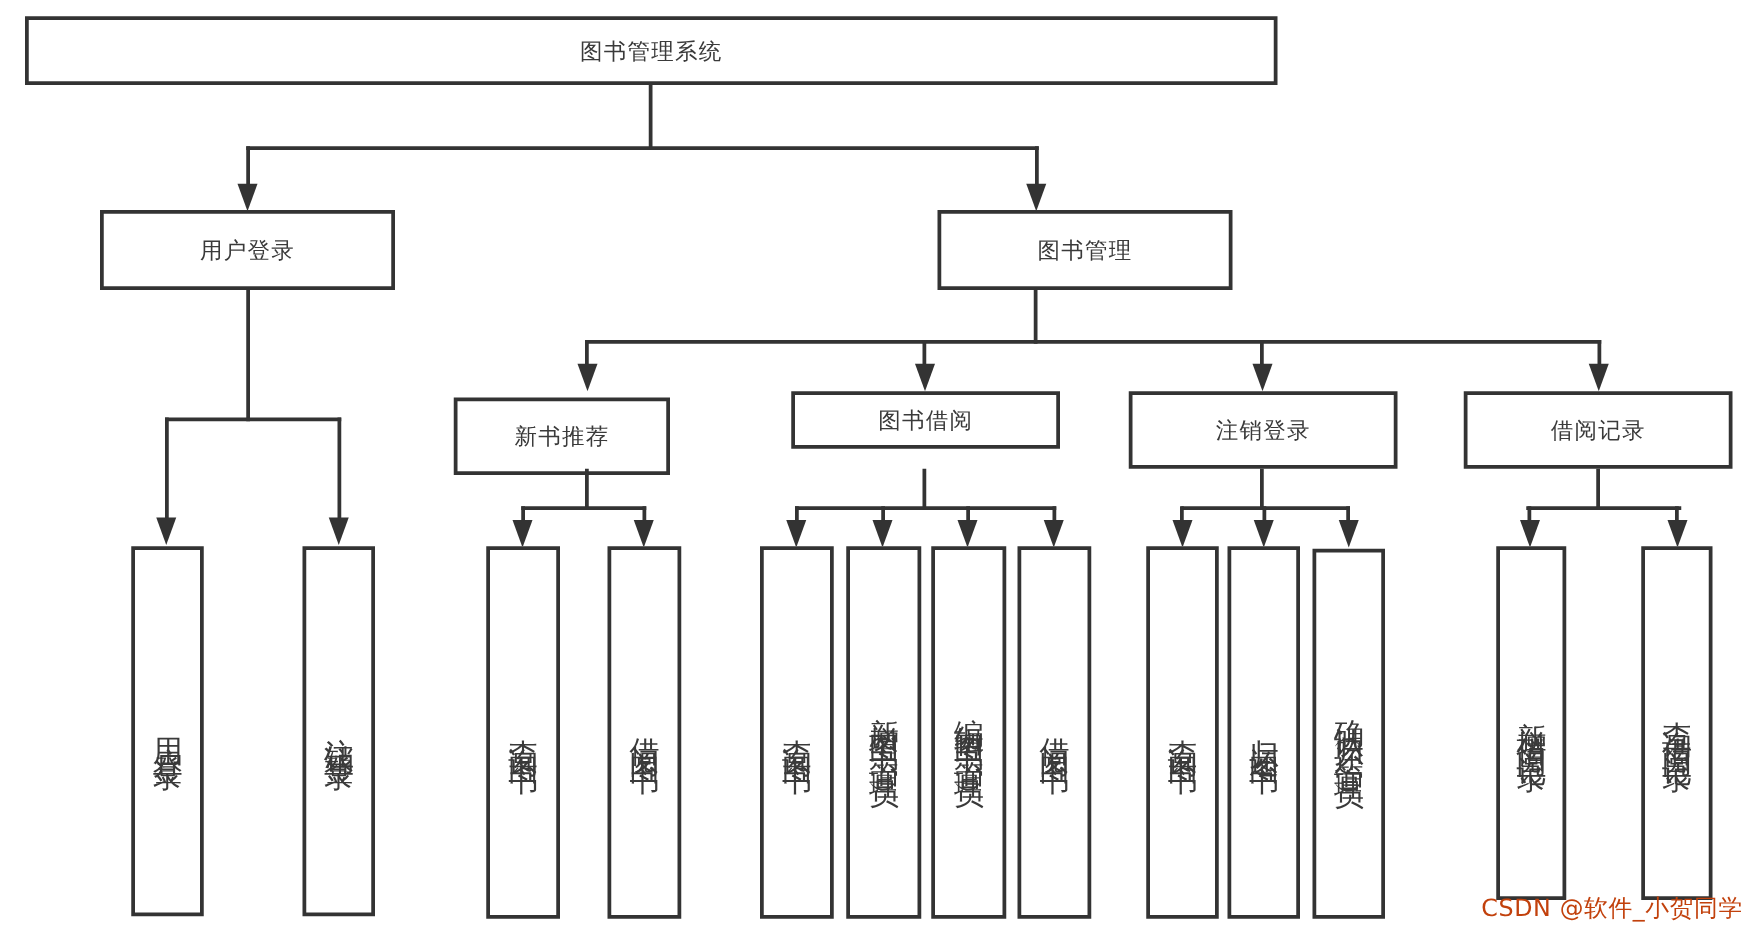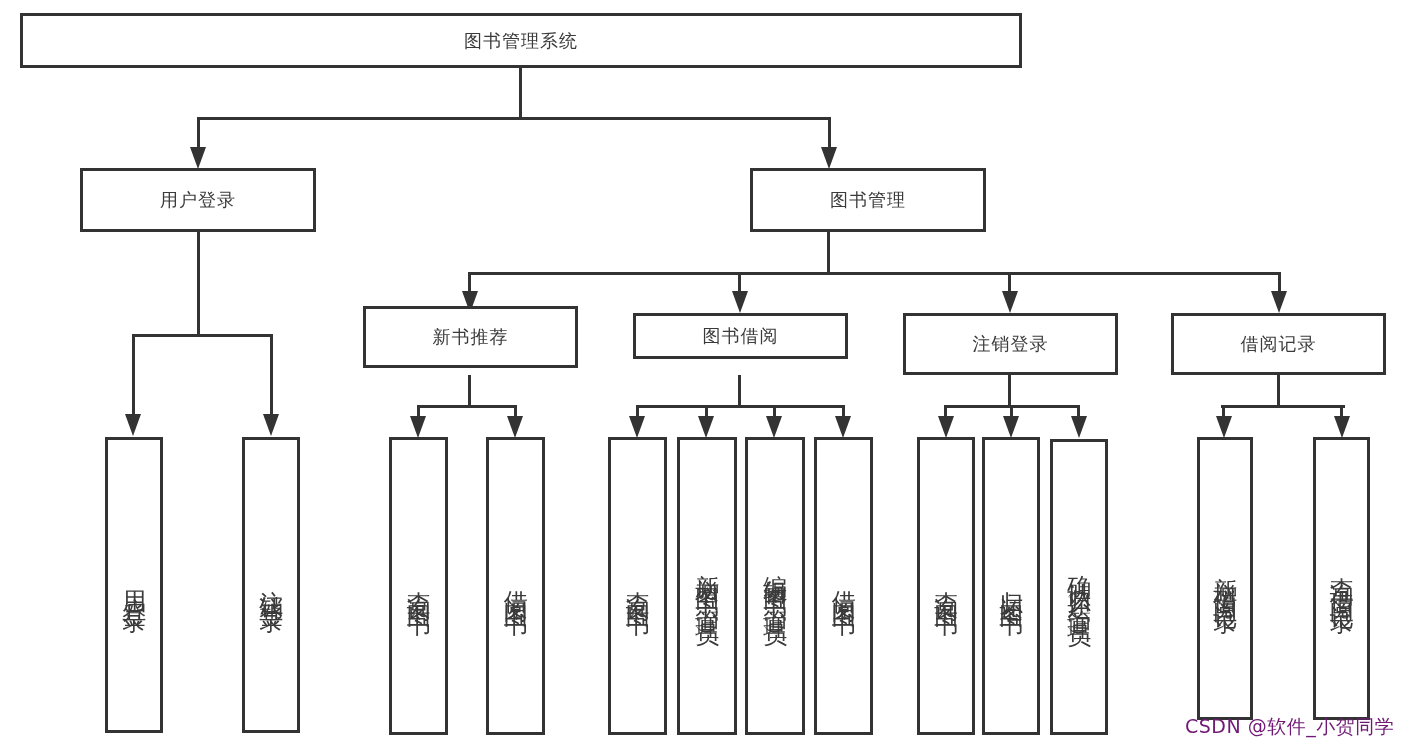--- a/index.html
+++ b/index.html
@@ -44,21 +44,21 @@
     height: 0;
     border-left: 8px solid transparent;
     border-right: 8px solid transparent;
     border-top: 22px solid #333333;
   }
   .watermark {
     position: absolute;
     left: 1185px;
     top: 714px;
     font-size: 19px;
-    color: #701a75;
+    color: #c2410c;
     letter-spacing: 0.5px;
     white-space: nowrap;
   }
 </style>
 </head>
 <body>
 
 <div class="canvas">
 
   <div class="box" style="left:20px; top:13px; width:1002px; height:55px;">
@@ -97,21 +97,21 @@
   <div class="line" style="left:468px; top:272px; width:813px; height:3px;"></div>
   <div class="line" style="left:468px; top:272px; width:3px; height:22px;"></div>
   <div class="arrow" style="left:462px; top:291px;"></div>
   <div class="line" style="left:738px; top:272px; width:3px; height:22px;"></div>
   <div class="arrow" style="left:732px; top:291px;"></div>
   <div class="line" style="left:1008px; top:272px; width:3px; height:22px;"></div>
   <div class="arrow" style="left:1002px; top:291px;"></div>
   <div class="line" style="left:1278px; top:272px; width:3px; height:22px;"></div>
   <div class="arrow" style="left:1271px; top:291px;"></div>
 
-  <div class="box" style="left:363px; top:306px; width:215px; height:62px;">
+  <div class="box" style="left:363px; top:318px; width:173px; height:62px;">
     <span class="h-label">新书推荐</span>
   </div>
   <div class="box" style="left:633px; top:313px; width:215px; height:46px;">
     <span class="h-label">图书借阅</span>
   </div>
   <div class="box" style="left:903px; top:313px; width:215px; height:62px;">
     <span class="h-label">注销登录</span>
   </div>
   <div class="box" style="left:1171px; top:313px; width:215px; height:62px;">
     <span class="h-label">借阅记录</span>

